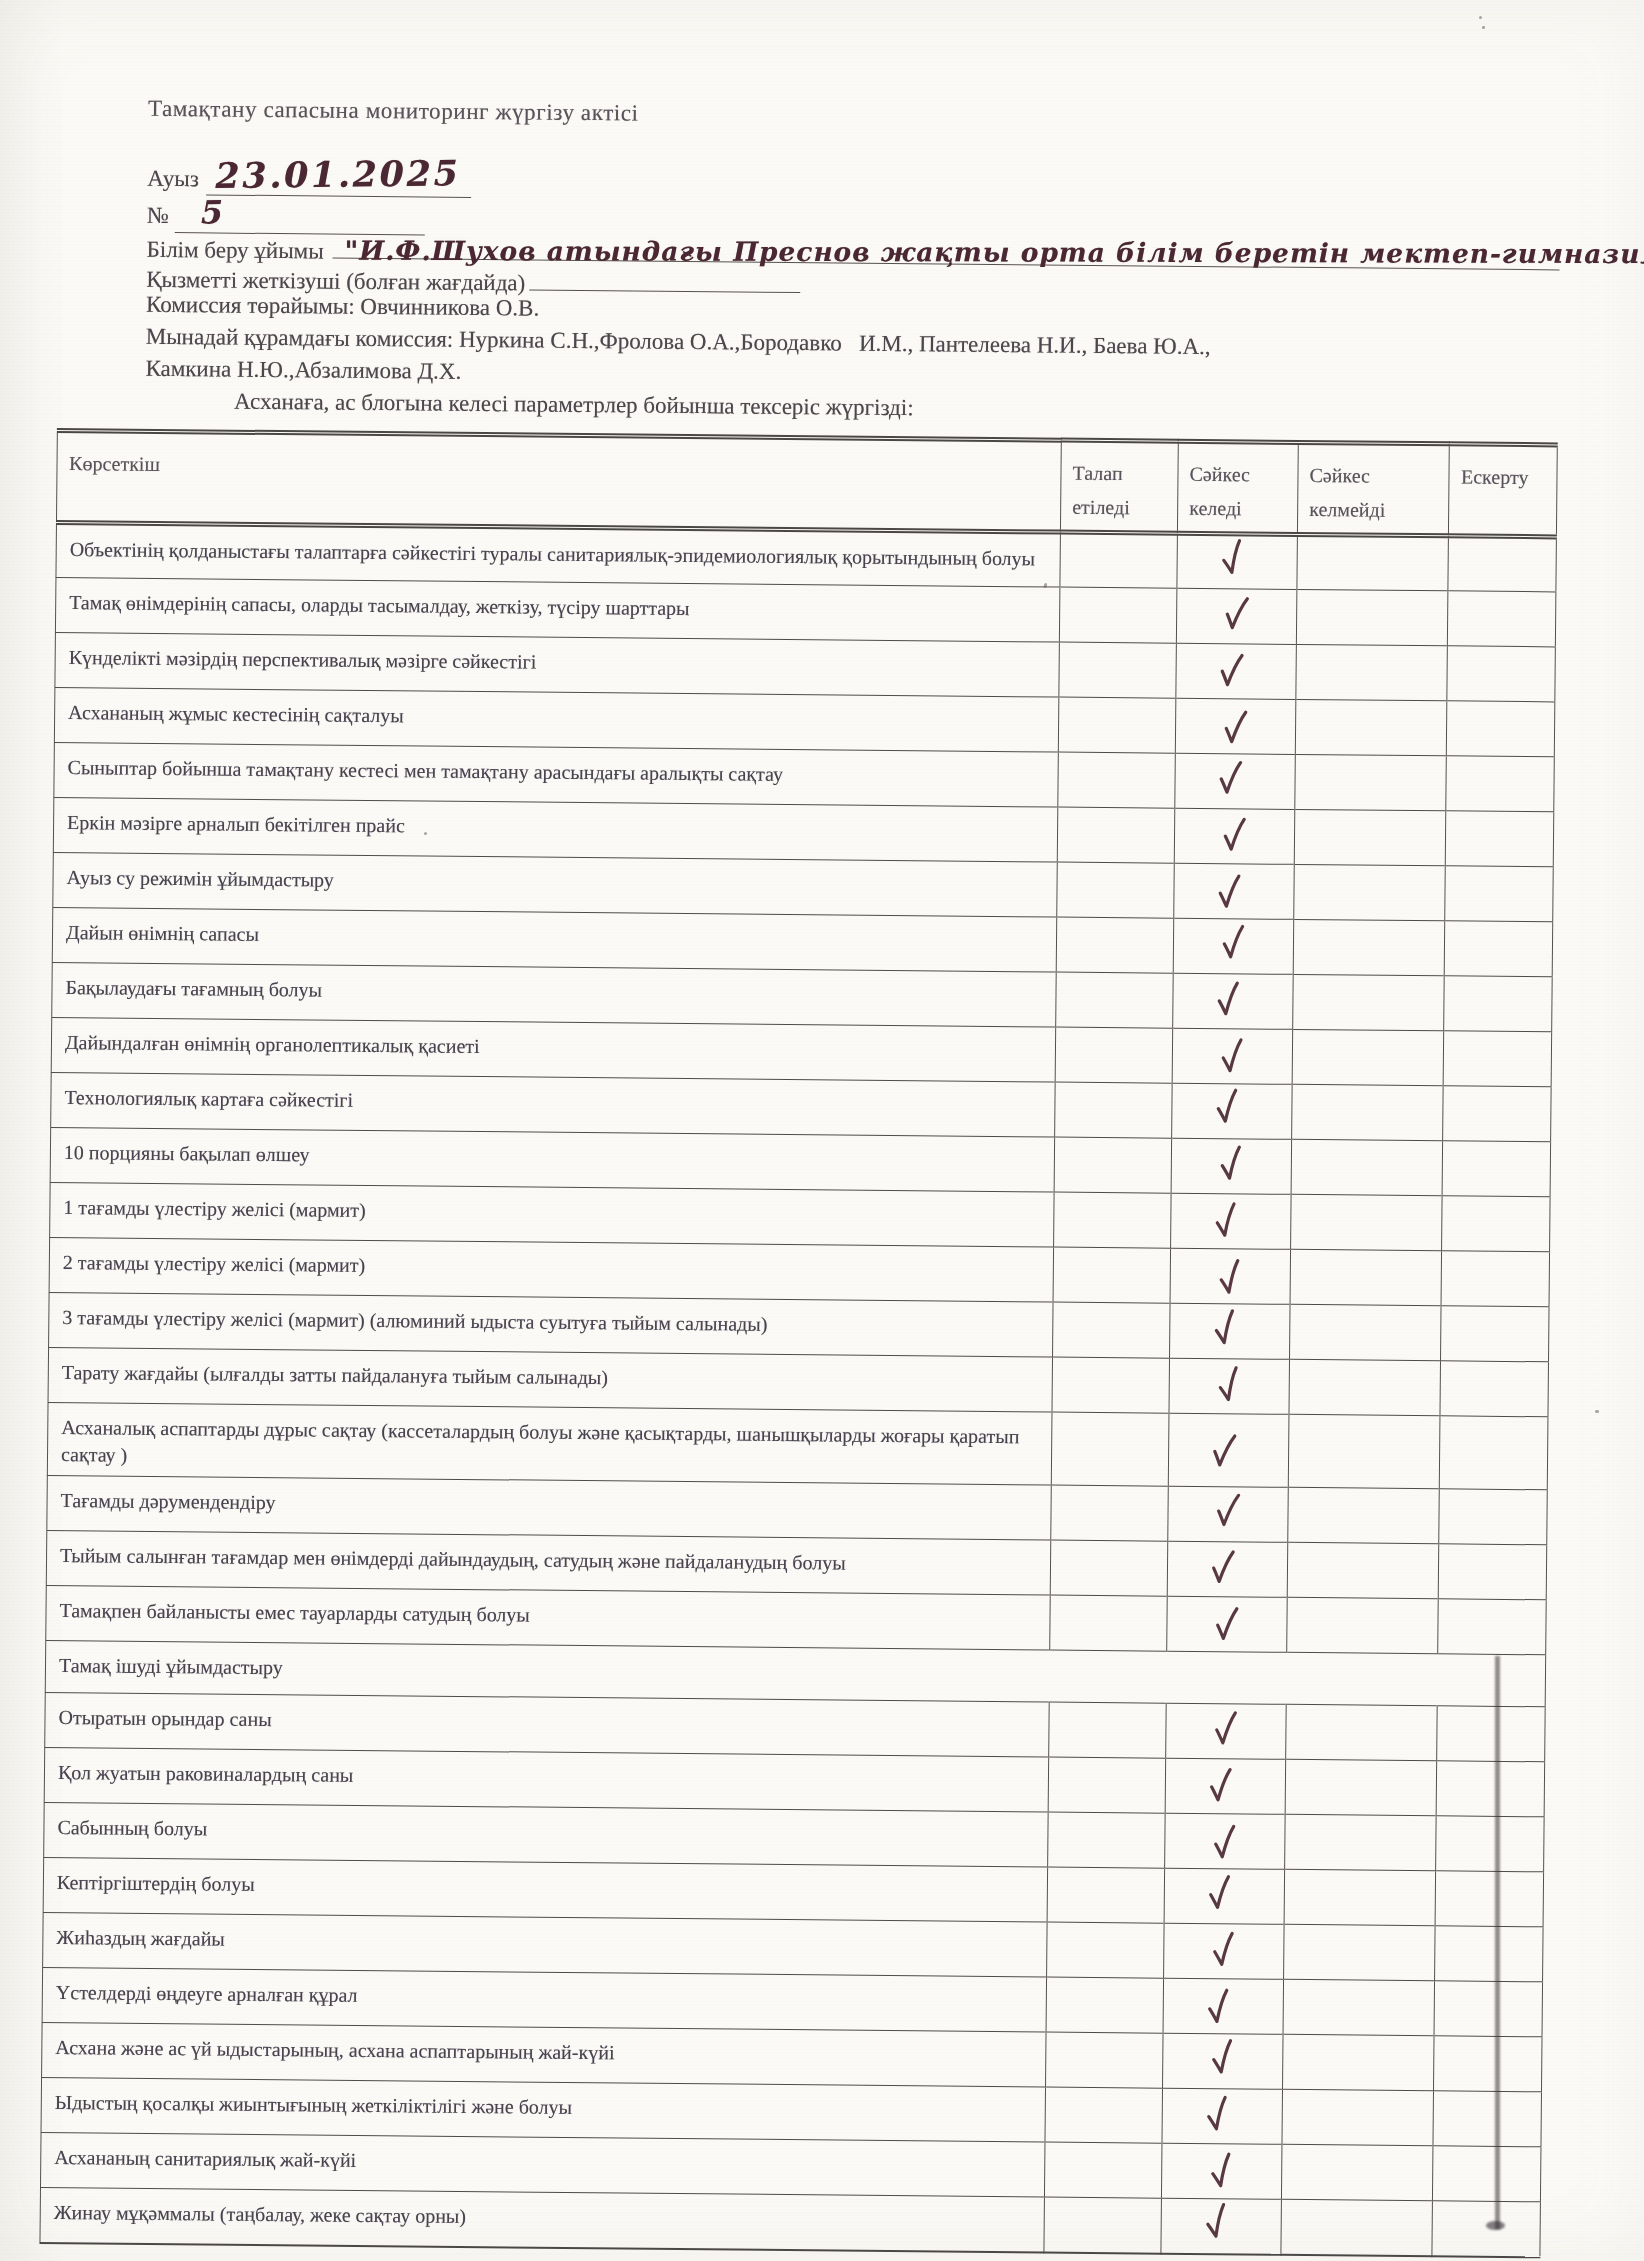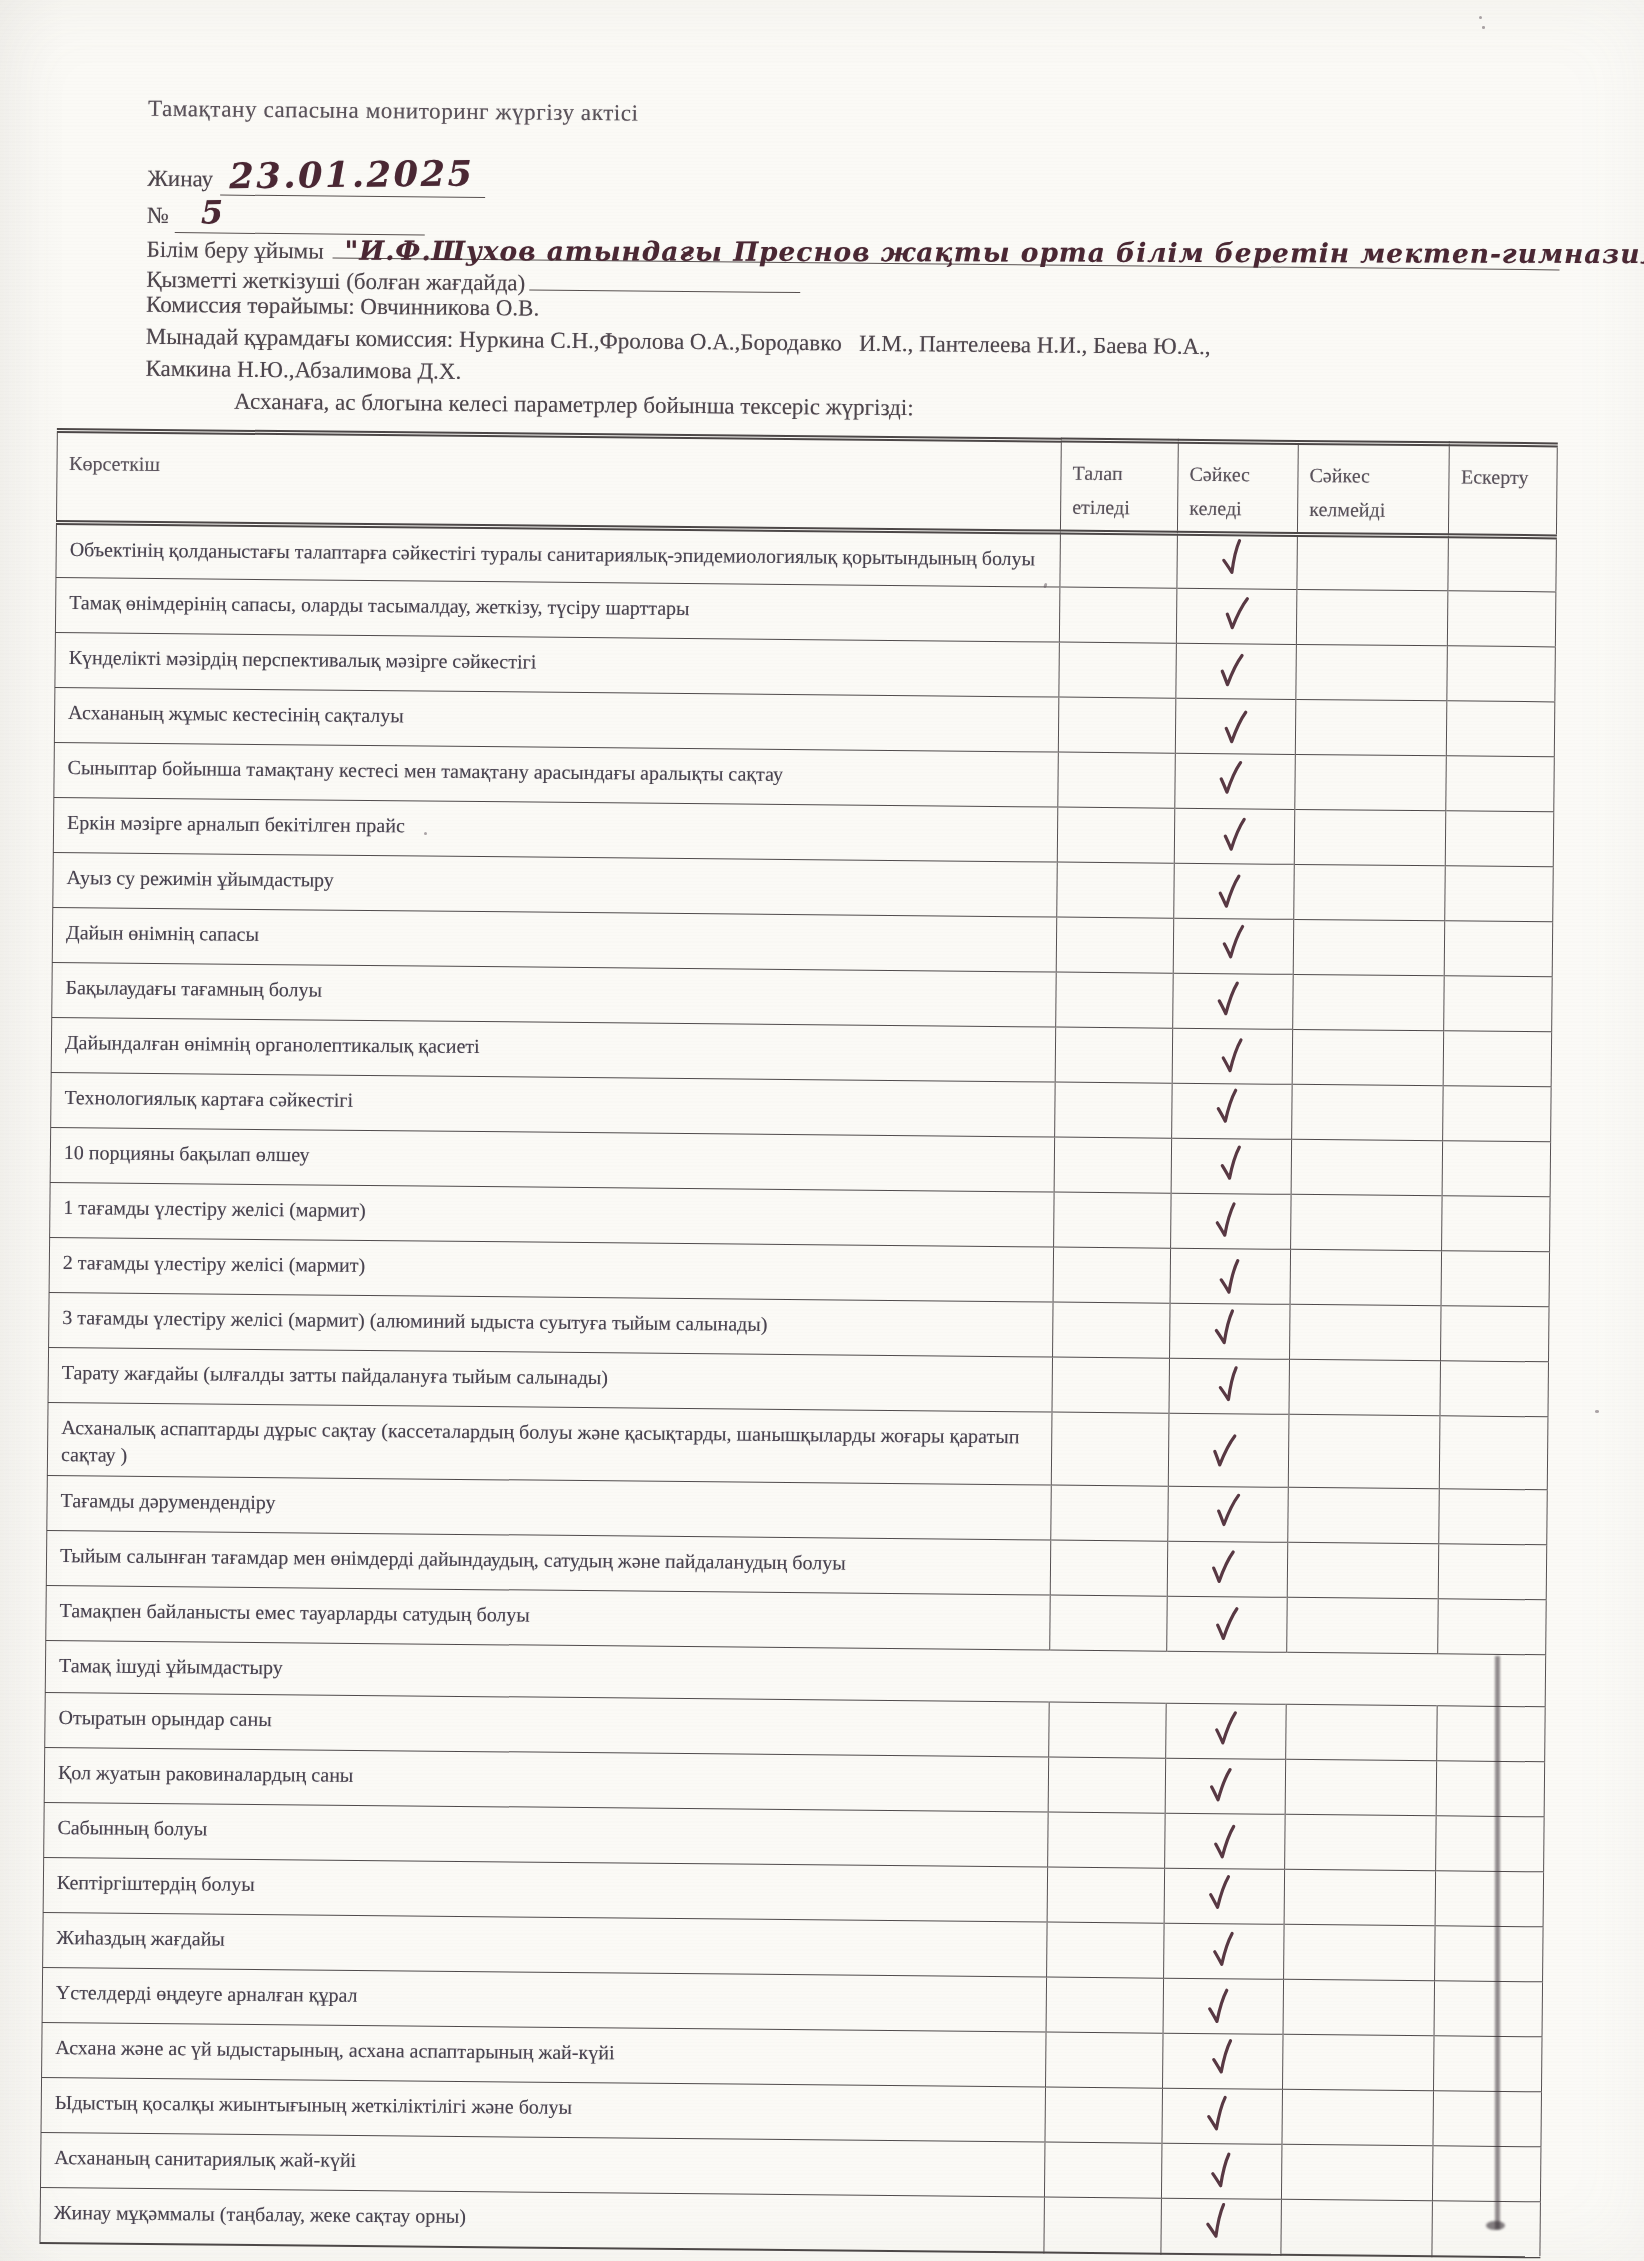--- a/index.html
+++ b/index.html
@@ -119,21 +119,21 @@
 </head>
 <body>
 
 <div class="sheet">
   <div class="doc">
 
     <div class="hdr">
       <div class="row-line l-title">Тамақтану сапасына мониторинг жүргізу актісі</div>
 
       <div class="row-line l-date">
-        <span>Жинау</span>
+        <span>Ауыз</span>
         <span class="u-wrap u-date"><span class="hand">23.01.2025</span></span>
       </div>
 
       <div class="row-line l-num">
         <span>№</span>
         <span class="u-wrap u-num"><span class="hand">5</span></span>
       </div>
 
       <div class="row-line l-org">
         <span>Білім беру ұйымы</span>

